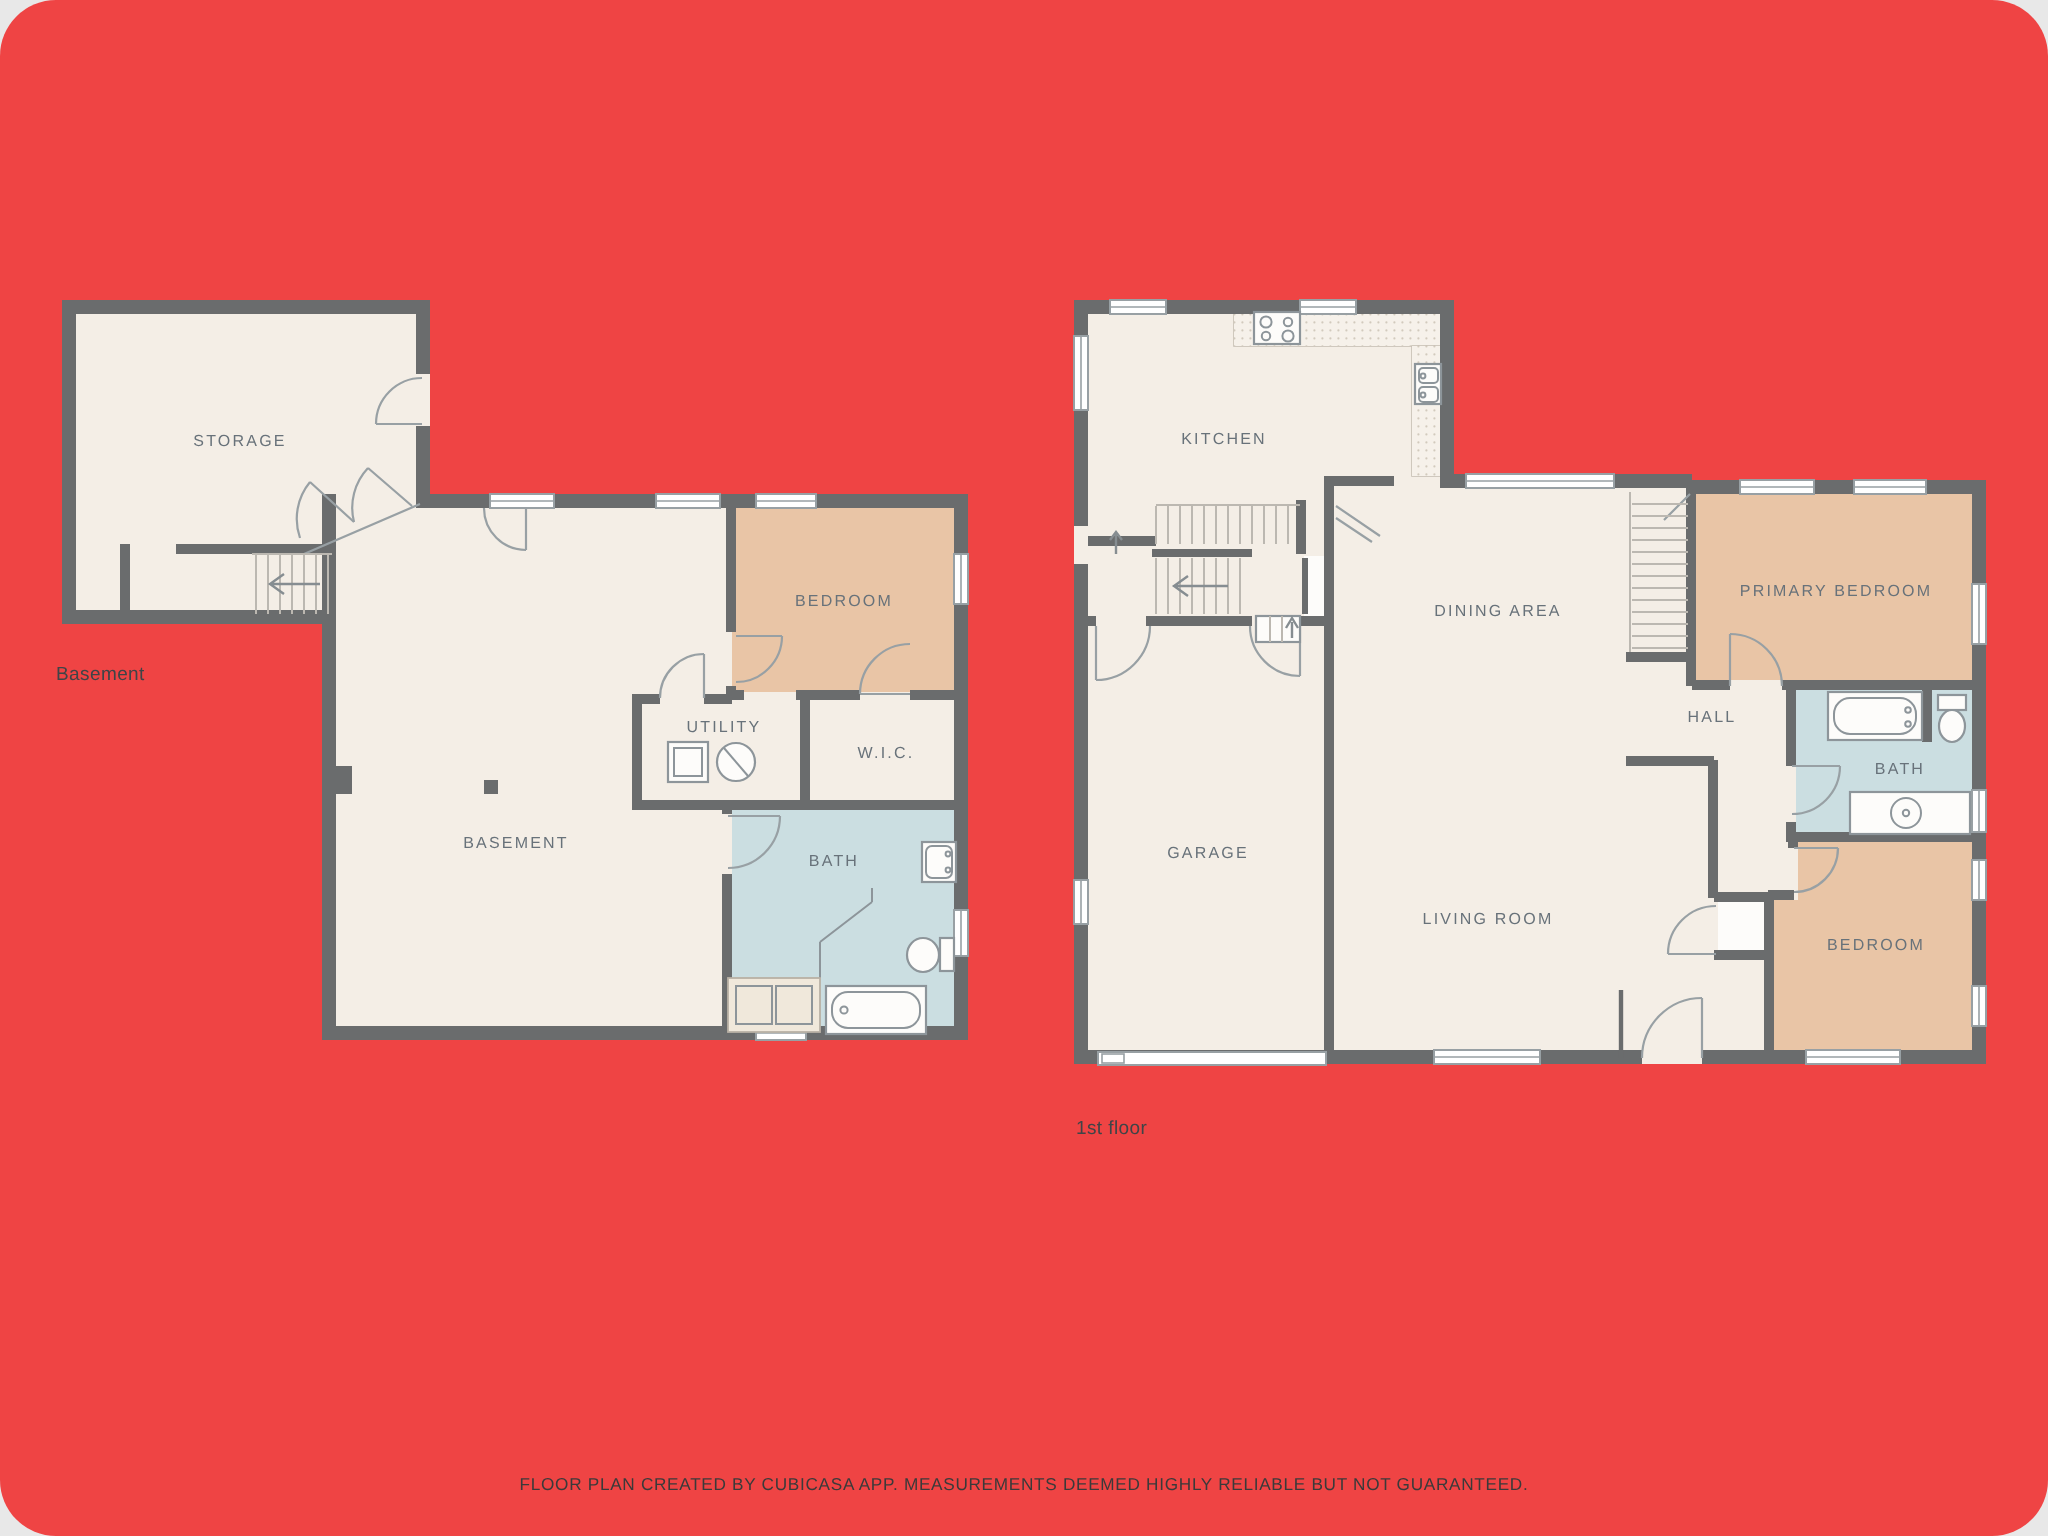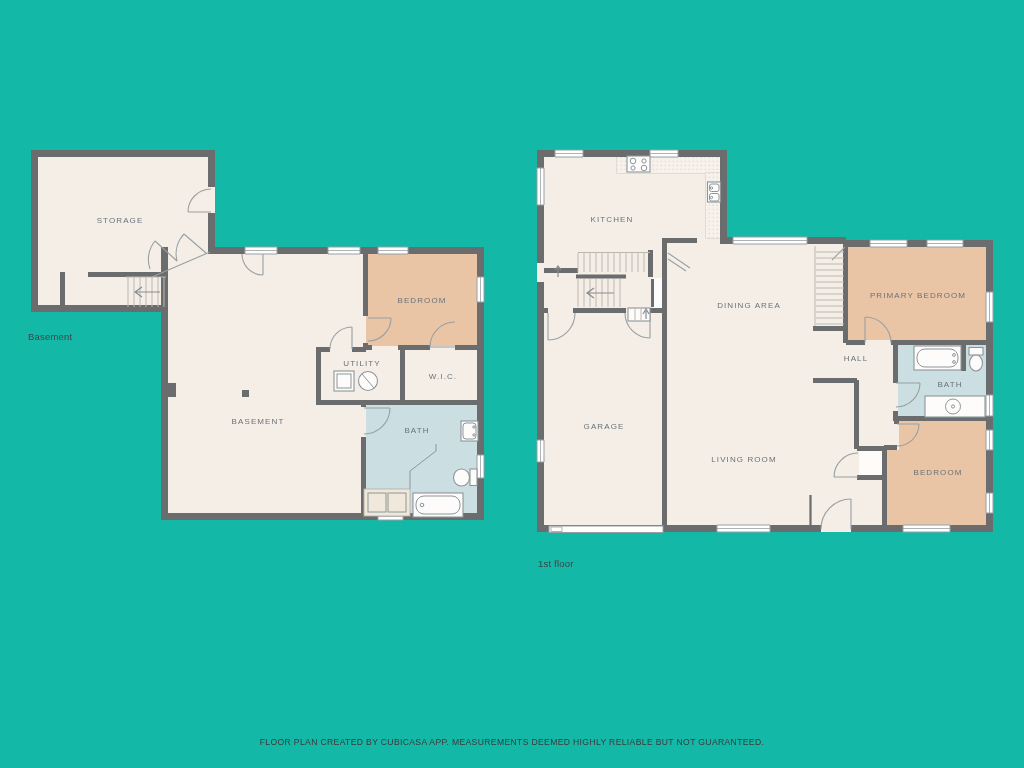--- a/index.html
+++ b/index.html
@@ -1,17 +1,17 @@
 <!DOCTYPE html>
 <html style="--wall: #6a6c6d; --cream: #f4eee6; --tan: #e9c5a6; --blue: #cbdee1; --line: #98a0a4; --fixture: #8d959a; --stair: #bcb8b1; --label: #68727a; --floorlabel: #3f4447; --counter: #f6f1ea; --white: #fdfcfa; --vanity: #f0e8db;"><head>
 <meta charset="utf-8">
 <style>
   html,body{margin:0;padding:0;background:#e8e8e8;}
-  #canvas{position:relative;width:1024px;height:768px;background:#14b8a6;overflow:hidden;
-          font-family:"Liberation Sans", sans-serif;}
+  #canvas{position:relative;width:1024px;height:768px;background:#ef4444;overflow:hidden;
+          font-family:"Liberation Sans", sans-serif;border-radius:28px;}
   svg{position:absolute;left:0;top:0;}
   
   .w7{stroke:var(--wall);stroke-width:7;fill:none;stroke-linecap:butt;}
   .w5{stroke:var(--wall);stroke-width:5;fill:none;stroke-linecap:butt;}
   .w4{stroke:var(--wall);stroke-width:4;fill:none;stroke-linecap:butt;}
   .w3{stroke:var(--wall);stroke-width:3;fill:none;stroke-linecap:butt;}
   .w2{stroke:var(--wall);stroke-width:2.2;fill:none;stroke-linecap:butt;}
   
   .f-cream{fill:var(--cream);}
   .f-tan{fill:var(--tan);}

